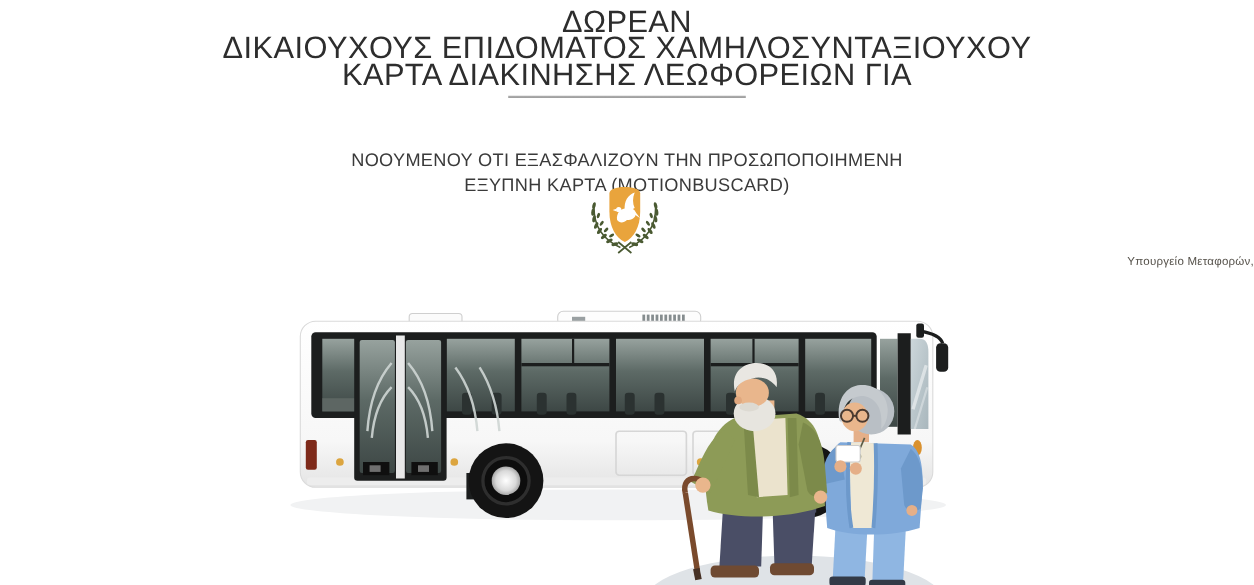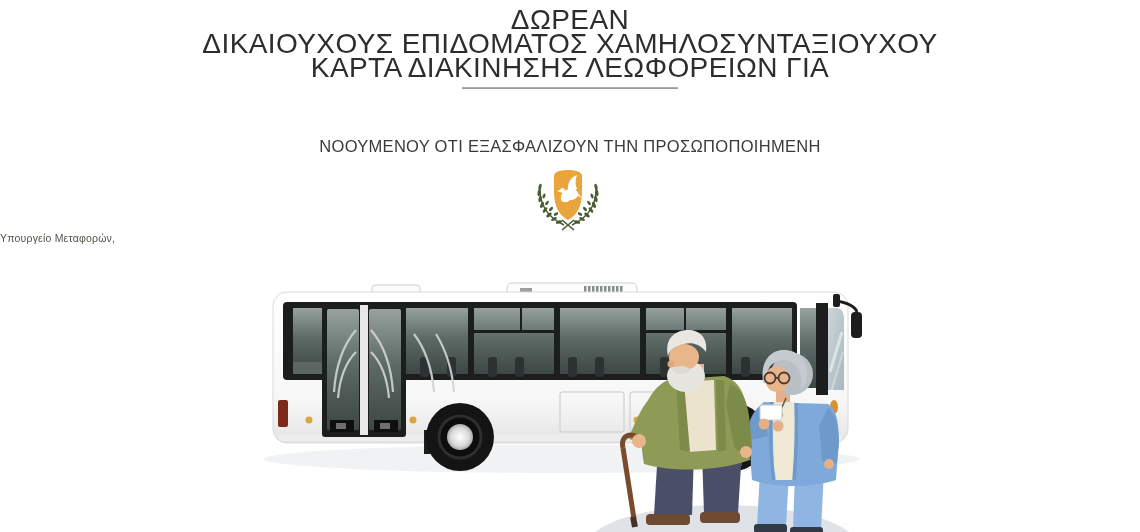--- a/index.html
+++ b/index.html
@@ -20,41 +20,42 @@
   }
   .subtitle {
     position:absolute; top:99px; left:0; width:100%;
     text-align:center; font-weight:400; font-size:16.5px; line-height:23px;
     color:#3a3a3a; letter-spacing:0.3px;margin-top:36px;
   }
   .subtitle span { display:block; }
   .emblem { position:absolute; top:167px; left:533px; width:70px; height:64px; }
   .ministry {
     position:absolute; top:232px; left:0; width:100%;
-    text-align:left; font-size:10.5px; line-height:13px;
+    text-align:right; font-size:10.5px; line-height:13px;
     color:#56524b; letter-spacing:0.2px;
   }
   .ministry span { display:block; }
   .scene { position:absolute; left:0; top:0; width:1140px; height:532px; }
 </style>
 </head>
 <body>
 
 <div class="poster">
 
   <h1 class="title">
     <span>ΔΩΡΕΑΝ</span>
     <span>ΔΙΚΑΙΟΥΧΟΥΣ ΕΠΙΔΟΜΑΤΟΣ ΧΑΜΗΛΟΣΥΝΤΑΞΙΟΥΧΟΥ</span>
     <span>ΚΑΡΤΑ ΔΙΑΚΙΝΗΣΗΣ ΛΕΩΦΟΡΕΙΩΝ ΓΙΑ</span>
   </h1>
 
   <div class="separator"></div>
 
   <p class="subtitle">
     <span>ΝΟΟΥΜΕΝΟΥ ΟΤΙ ΕΞΑΣΦΑΛΙΖΟΥΝ ΤΗΝ ΠΡΟΣΩΠΟΠΟΙΗΜΕΝΗ</span>
+    <span>ΕΞΥΠΝΗ ΚΑΡΤΑ (MOTIONBUSCARD)</span>
   </p>
 
   <svg class="emblem" viewBox="0 0 70 64">
     <g id="branchL">
       <path d="M31,58 C16,51 7,39 7,22" stroke="#4a5a32" stroke-width="1.4" fill="none"></path>
       <g fill="#4a5a32">
         <ellipse rx="3.2" ry="1.5" transform="translate(7,20) rotate(-78)"></ellipse>
         <ellipse rx="3.2" ry="1.5" transform="translate(6,26) rotate(-86)"></ellipse>
         <ellipse rx="3.2" ry="1.5" transform="translate(7,32) rotate(-80)"></ellipse>
         <ellipse rx="3.2" ry="1.5" transform="translate(9,38) rotate(-65)"></ellipse>

